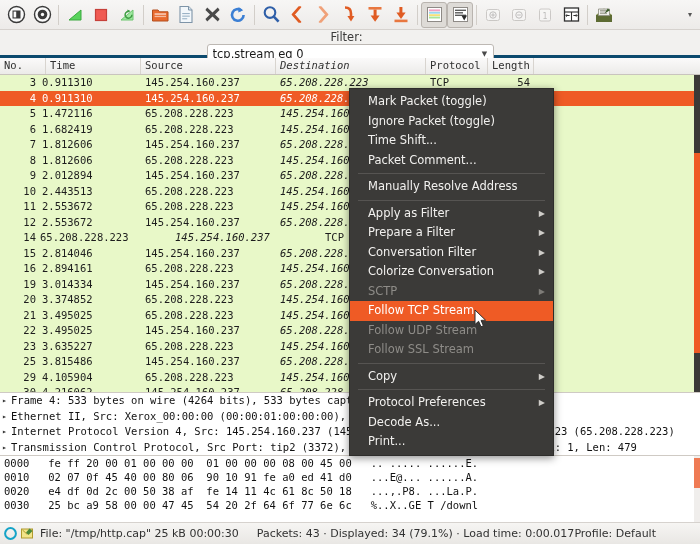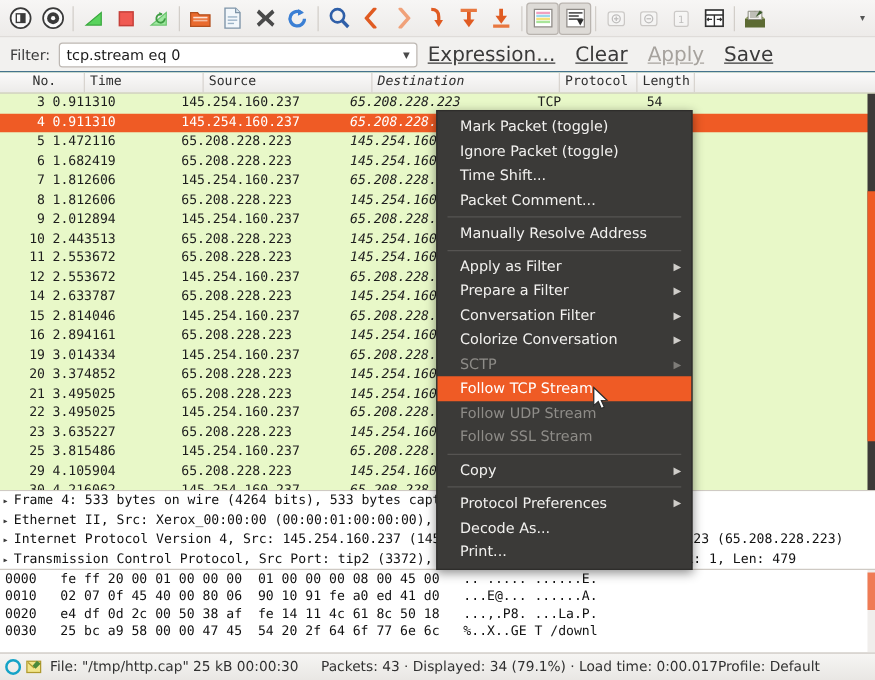--- a/index.html
+++ b/index.html
@@ -57,26 +57,27 @@
     text-align: center;
     color: #555;
     font-size: 8px;
     flex: 0 0 auto;
   }
 
   
   #filterbar {
     height: 28px;
     background: #f2f1ef;
-    border-bottom: 1px solid #0c4a6e;
+    border-bottom: 3px solid #0c4a6e;
     display: flex;
     align-items: center;
     padding: 0 8px;
     box-sizing: border-box;
     gap: 0;
+    flex-direction: column;
   }
   #filter-label {
     font-size: 11.5px;
     color: #3a3a3a;
     margin-right: 7px;
   }
   #filter-input-wrap {
     flex: 0 0 auto;
     width: 287px;
     height: 20px;
@@ -123,21 +124,20 @@
     border-bottom: 1px solid #cfcac4;
   }
   #plist-header {
     display: flex;
     height: 17px;
     background: linear-gradient(#fbfafa, #ecebe9);
     border-bottom: 1px solid #c9c4be;
     font-size: 11px;
     color: #2f2f2f;
     box-sizing: border-box;
-    padding-left: 22px;
   }
   #plist-header .hc {
     border-right: 1px solid #d8d4cf;
     padding: 1px 4px 0 4px;
     box-sizing: border-box;
     overflow: hidden;
     white-space: nowrap;
     font-family: "DejaVu Sans Mono", "Liberation Mono", monospace;
     font-size: 10.5px;
   }
@@ -620,21 +620,20 @@
         <div class="cell c-no">12</div>
         <div class="cell c-time">2.553672</div>
         <div class="cell c-src">145.254.160.237</div>
         <div class="cell c-dst">65.208.228.223</div>
         <div class="cell c-proto">TCP</div>
         <div class="cell c-len"></div>
         <div class="cell c-info">[ACK] Seq=480 Ack=5521 Win</div>
       </div>
       <div class="prow">
         <div class="cell c-no">14</div>
-        <div class="cell c-time">2.633787</div>
         <div class="cell c-src">65.208.228.223</div>
         <div class="cell c-dst">145.254.160.237</div>
         <div class="cell c-proto">TCP</div>
         <div class="cell c-len"></div>
         <div class="cell c-info">of a reassembled PDU]</div>
       </div>
       <div class="prow">
         <div class="cell c-no">15</div>
         <div class="cell c-time">2.814046</div>
         <div class="cell c-src">145.254.160.237</div>

